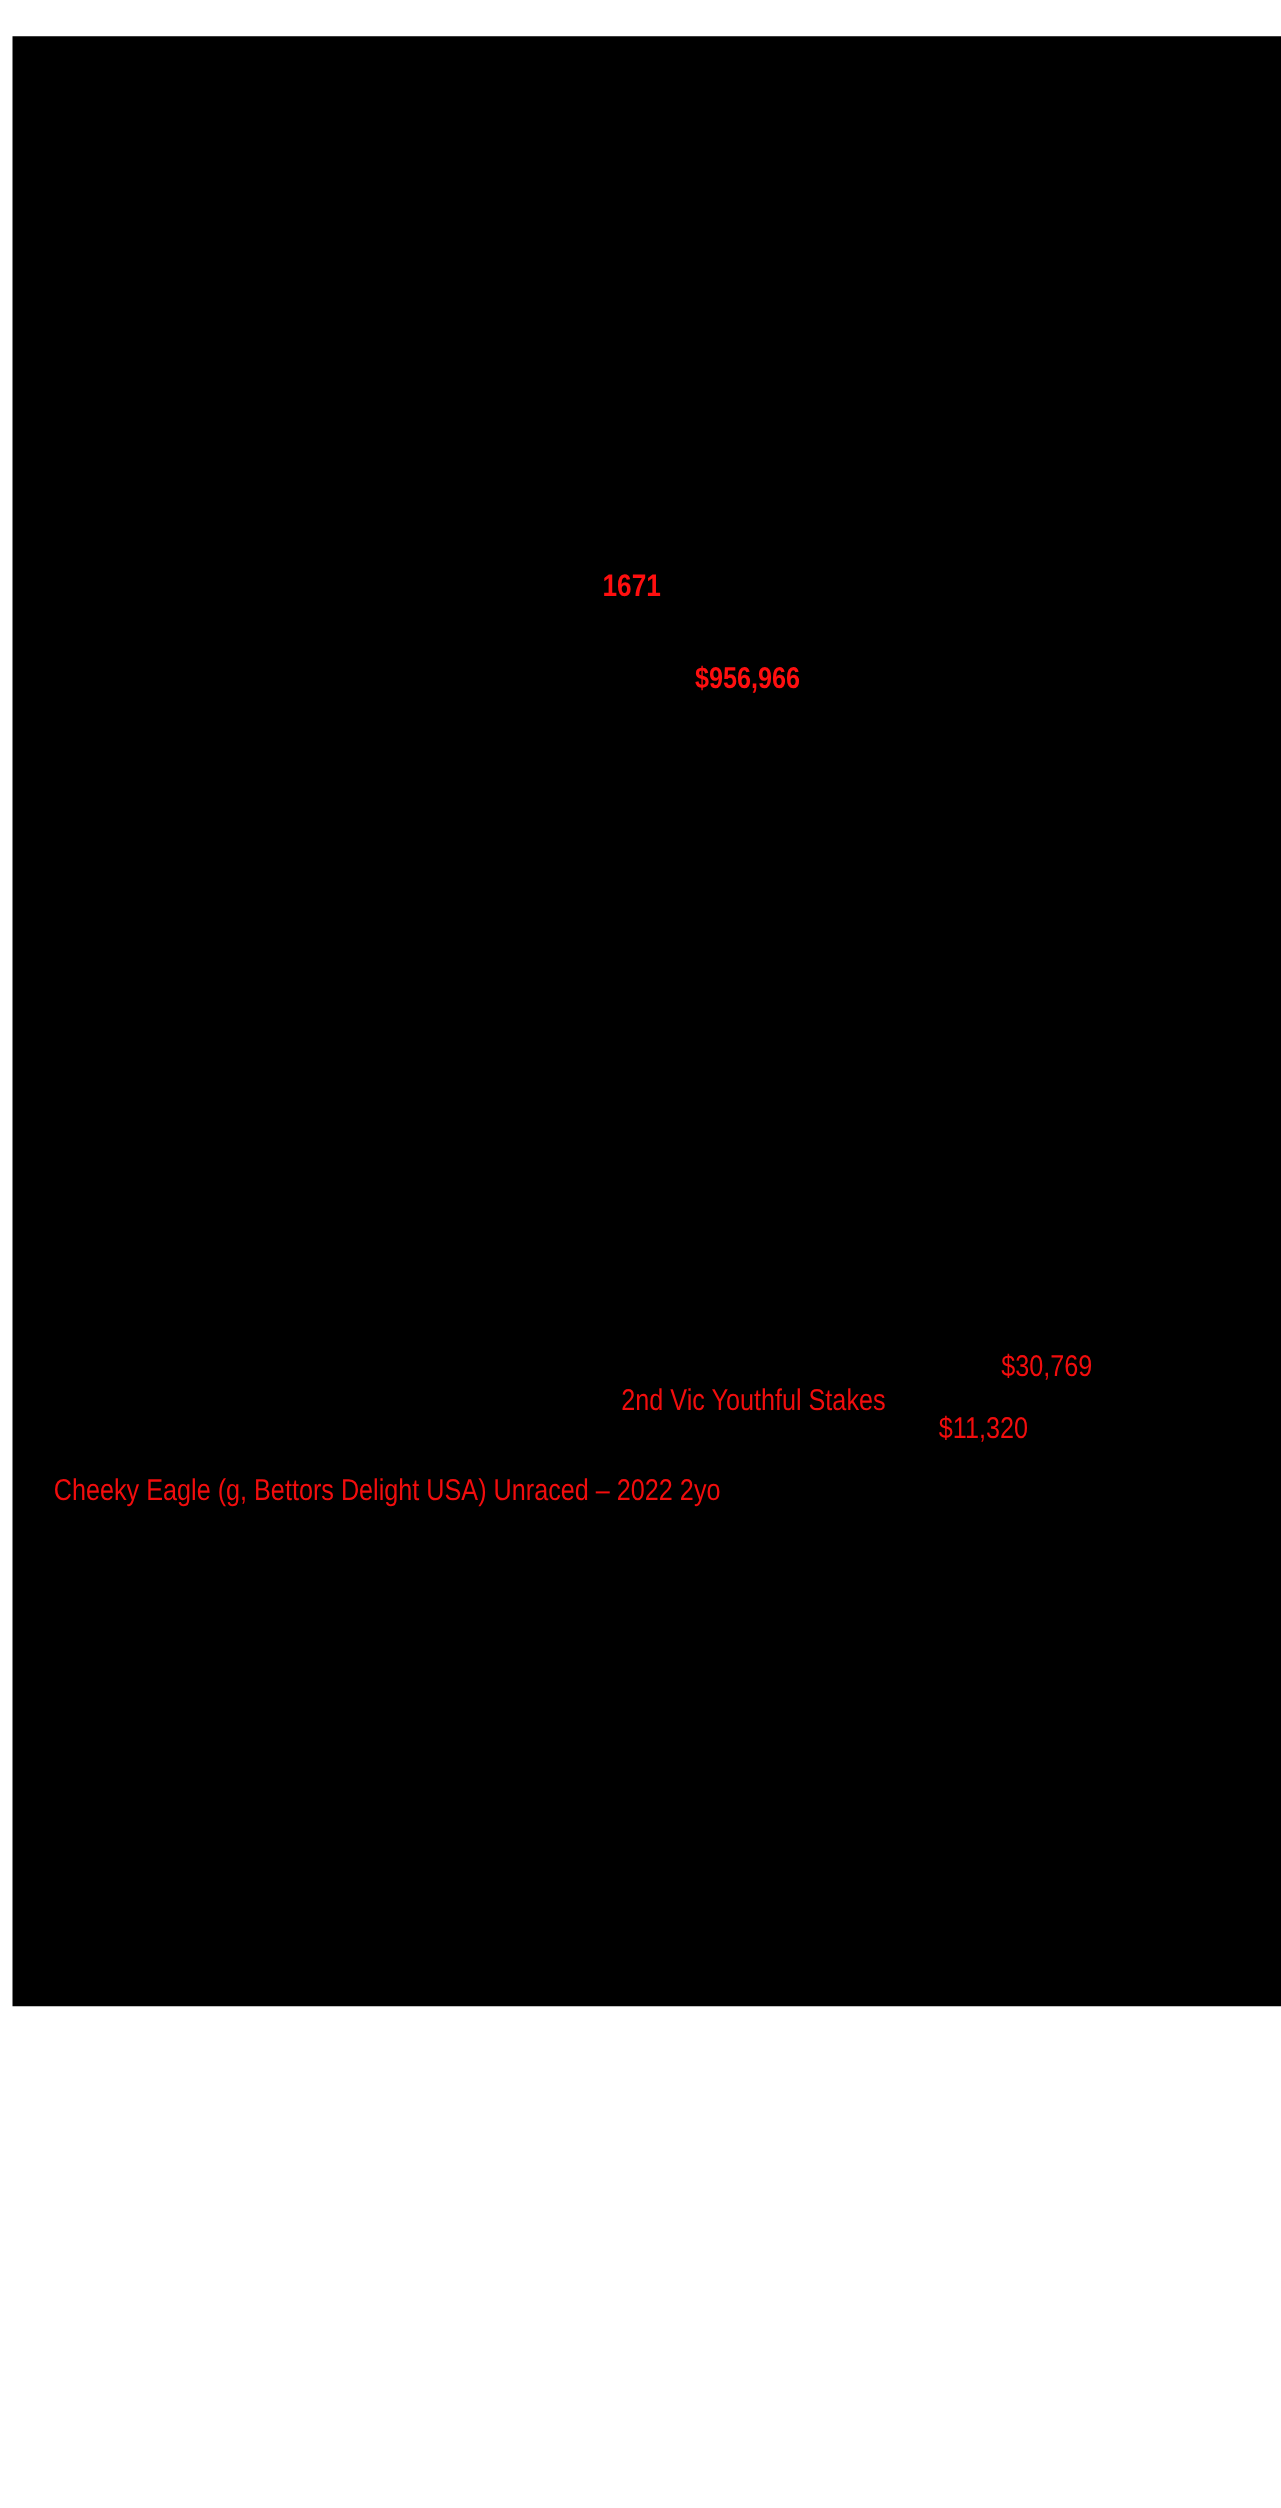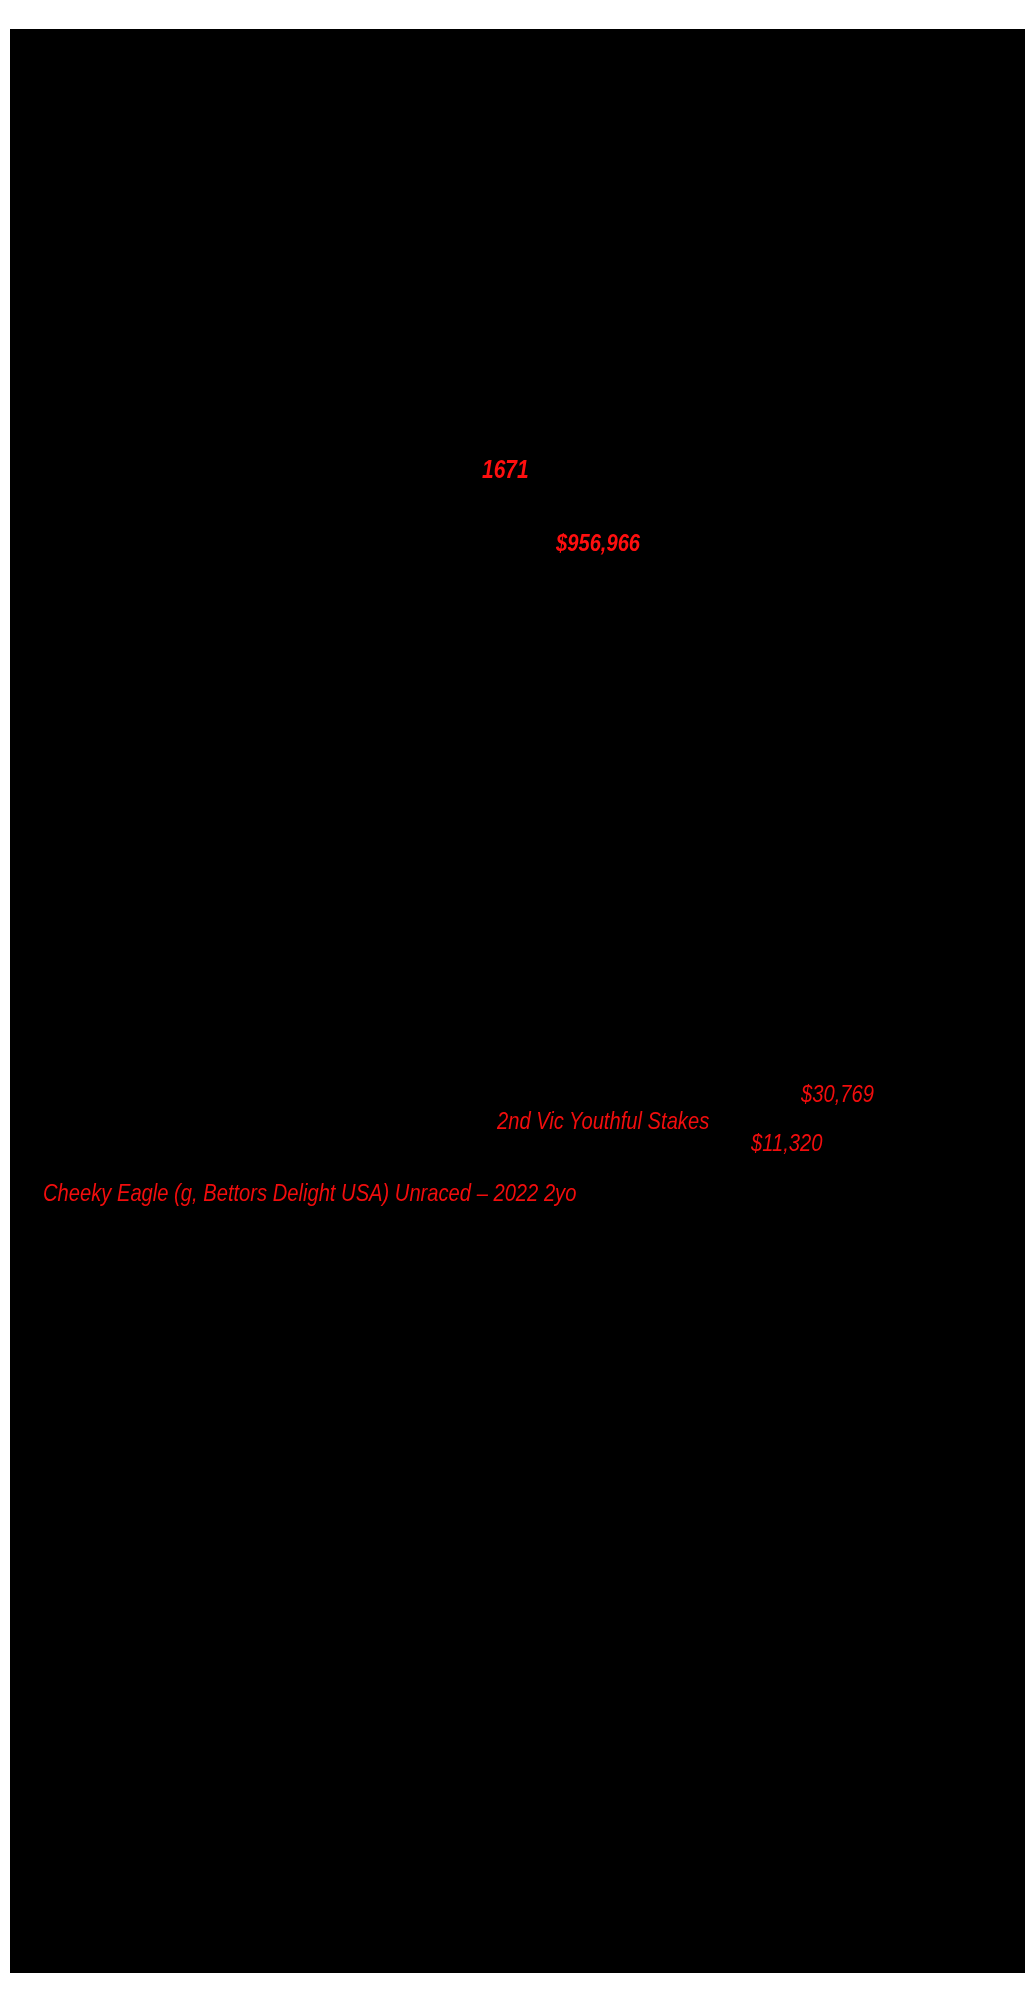--- a/index.html
+++ b/index.html
@@ -20,23 +20,22 @@
     position: relative;
     width: 1025px;
     height: 2006px;
     background: var(--app-background);
   }
   .doc-page {
     position: absolute;
     left: 10px;
     top: 29px;
     width: 1015px;
-    height: 1944px;
+    height: 1576px;
     background: var(--page-background);
-    font-style: italic;
   }
   .hl {
     position: absolute;
     color: var(--highlight-red);
     line-height: 1;
     white-space: nowrap;
     transform: scaleX(0.84);
     transform-origin: left top;
     letter-spacing: 0;
   }

